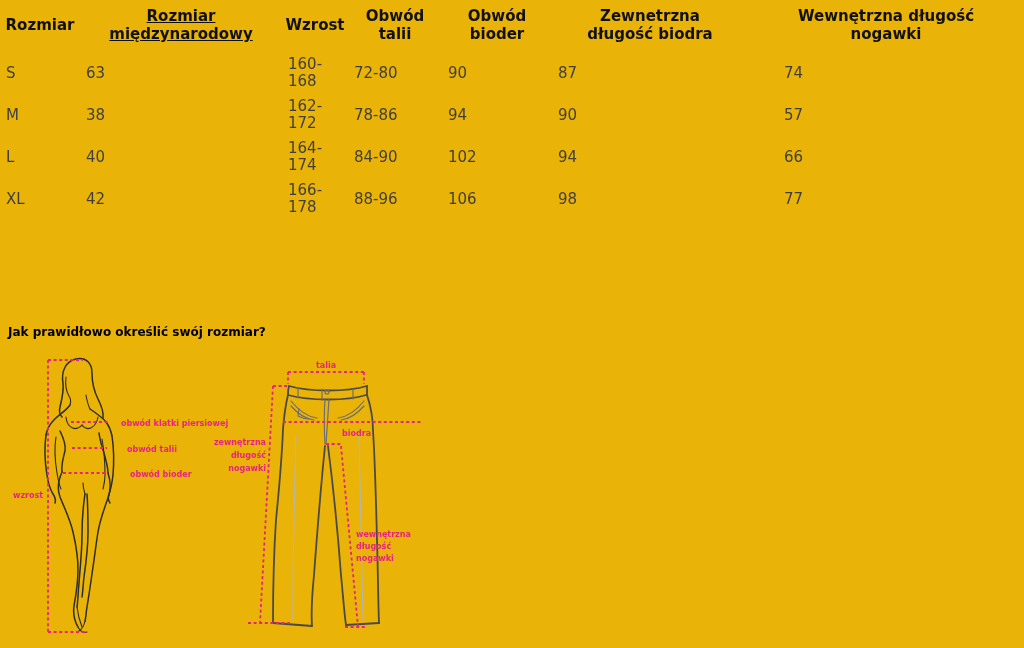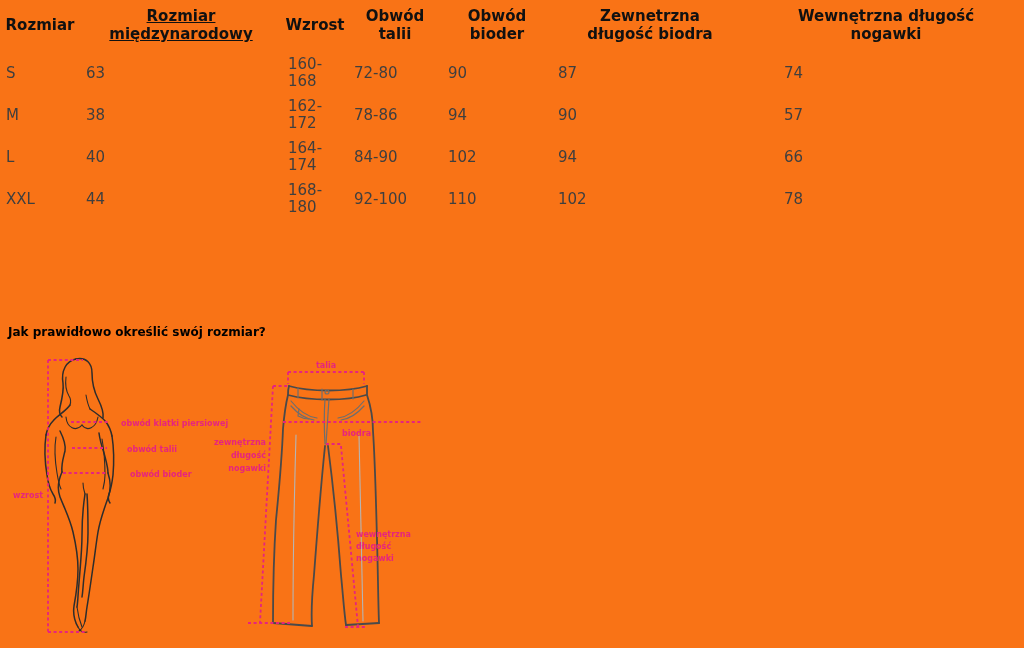--- a/index.html
+++ b/index.html
@@ -1,16 +1,16 @@
 <!DOCTYPE html>
 <html><head>
 <meta charset="utf-8">
 <style>
   html,body{margin:0;padding:0;background:#fff;}
-  #page{position:relative;width:1024px;height:648px;background:#f97316;overflow:hidden;
+  #page{position:relative;width:1024px;height:648px;background:#eab308;overflow:hidden;
         font-family:"DejaVu Sans","Liberation Sans",sans-serif;}
   table.size{position:absolute;top:0;left:0;width:1024px;border-collapse:collapse;table-layout:fixed;}
   table.size th{font-weight:bold;font-size:15px;color:#111;text-align:center;vertical-align:middle;
                 height:52px;padding:0;line-height:1.18;}
   table.size td{font-size:15px;color:#3f3f3f;text-align:left;vertical-align:middle;
                 height:42px;padding:0 0 0 6px;line-height:1.12;}
   table.size td.col7{padding-left:36px;}
   th .hw{display:inline-block;}
   th .w160{max-width:160px;text-decoration:underline;} th .w70{max-width:70px;} th .w170{max-width:170px;} th .w180{max-width:180px;text-align:center;}
   h2.guide{position:absolute;left:8px;top:321px;margin:0;font-size:12px;font-weight:bold;color:#000;line-height:22px;}
@@ -65,27 +65,27 @@
       <tr>
         <td>L</td>
         <td>40</td>
         <td>164-174</td>
         <td>84-90</td>
         <td>102</td>
         <td>94</td>
         <td class="col7">66</td>
       </tr>
       <tr>
-        <td>XXL</td>
-        <td>44</td>
-        <td>168-180</td>
-        <td>92-100</td>
-        <td>110</td>
-        <td>102</td>
-        <td class="col7">78</td>
+        <td>XL</td>
+        <td>42</td>
+        <td>166-178</td>
+        <td>88-96</td>
+        <td>106</td>
+        <td>98</td>
+        <td class="col7">77</td>
       </tr>
     </tbody>
   </table>
 
   <h2 class="guide">Jak prawidłowo określić swój rozmiar?</h2>
 
   <svg class="diag" style="left:0;" width="250" height="290" viewBox="0 0 250 290">
 
     <g fill="none" stroke="#2d2d2d" stroke-width="1.5" stroke-linecap="round">
       <path d="M 76,4 C 66,6 61,16 63,28 C 64,36 62,44 60,52 C 59,56 60,60 62,62"></path>

